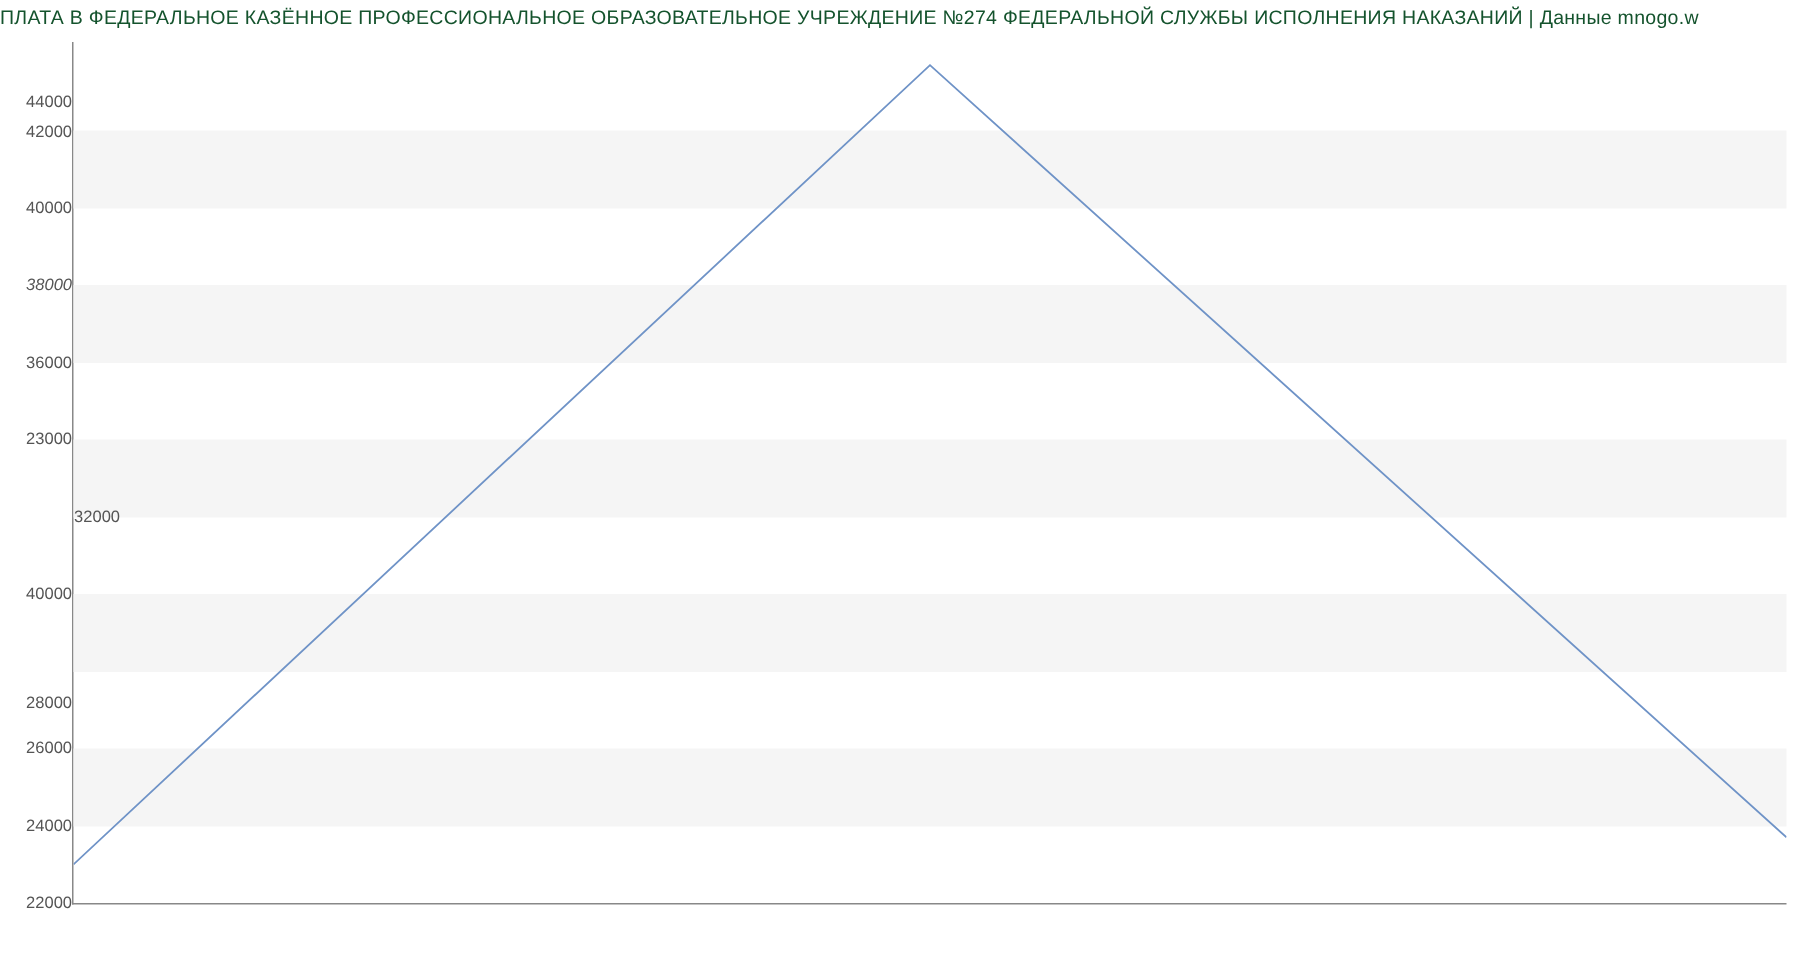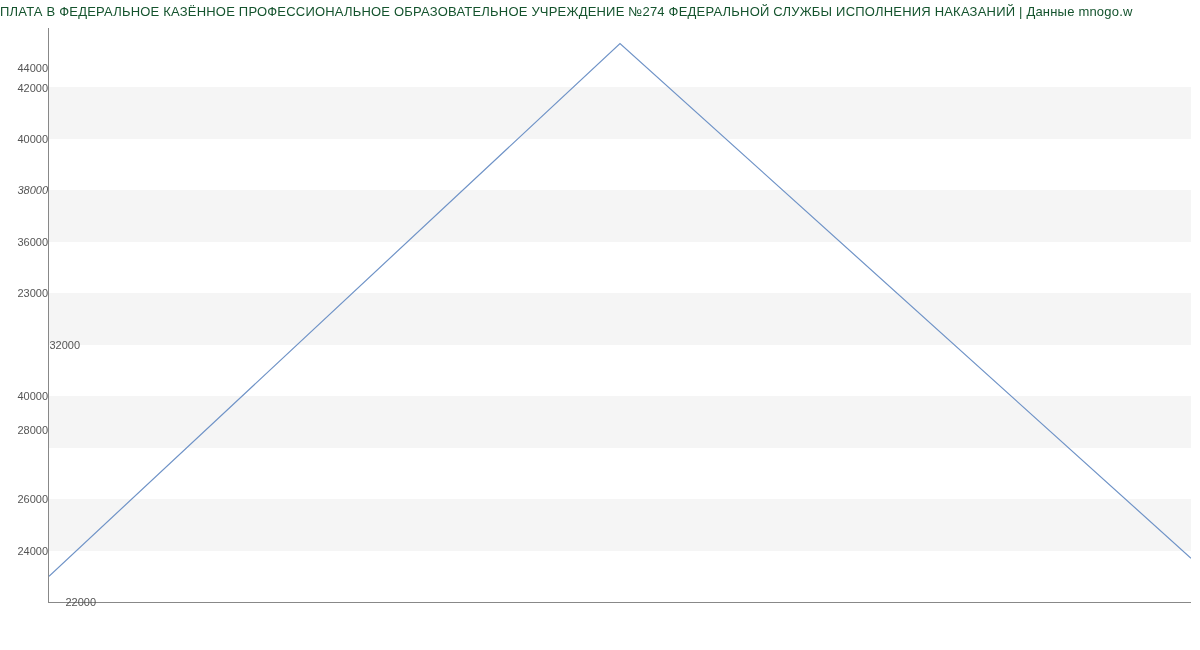--- a/index.html
+++ b/index.html
@@ -19,24 +19,24 @@
   <div class="plot">
       <div class="grid-band" style="top: 59.2018px; height: 51.4798px;"></div>
       <div class="grid-band" style="top: 162.161px; height: 51.4798px;"></div>
       <div class="grid-band" style="top: 265.121px; height: 51.4798px;"></div>
       <div class="grid-band" style="top: 368.081px; height: 51.4798px;"></div>
       <div class="grid-band" style="top: 471.04px; height: 51.4798px;"></div>
     <svg class="line" viewBox="0 0 1142 574" preserveAspectRatio="none">
         <path id="series-path" d="M0,548.2600896860987L571,15.44394618834076L1142,530.2421524663678"></path>
       </svg>
   </div>
-<div class="ytick" style="top: 602px; padding-left: 48px;">22000</div>
+<div class="ytick" style="top: 602px;">22000</div>
     <div class="ytick" style="top: 550.52px;">24000</div>
     <div class="ytick" style="top: 499.04px;">26000</div>
-    <div class="ytick" style="top: 430px;">28000</div>
+    <div class="ytick" style="top: 469px;">28000</div>
     <div class="ytick" style="top: 396.081px;">40000</div>
     <div class="ytick" style="top: 344.601px; padding-left: 32px;">32000</div>
     <div class="ytick" style="top: 293.121px;">23000</div>
     <div class="ytick" style="top: 241.641px;">36000</div>
     <div class="ytick" style="top: 190.161px; font-style: italic;">38000</div>
     <div class="ytick" style="top: 138.682px;">40000</div>
     <div class="ytick" style="top: 88px;">42000</div>
     <div class="ytick" style="top: 35.722px; margin-top: 32px;">44000</div>
   </div>
 

